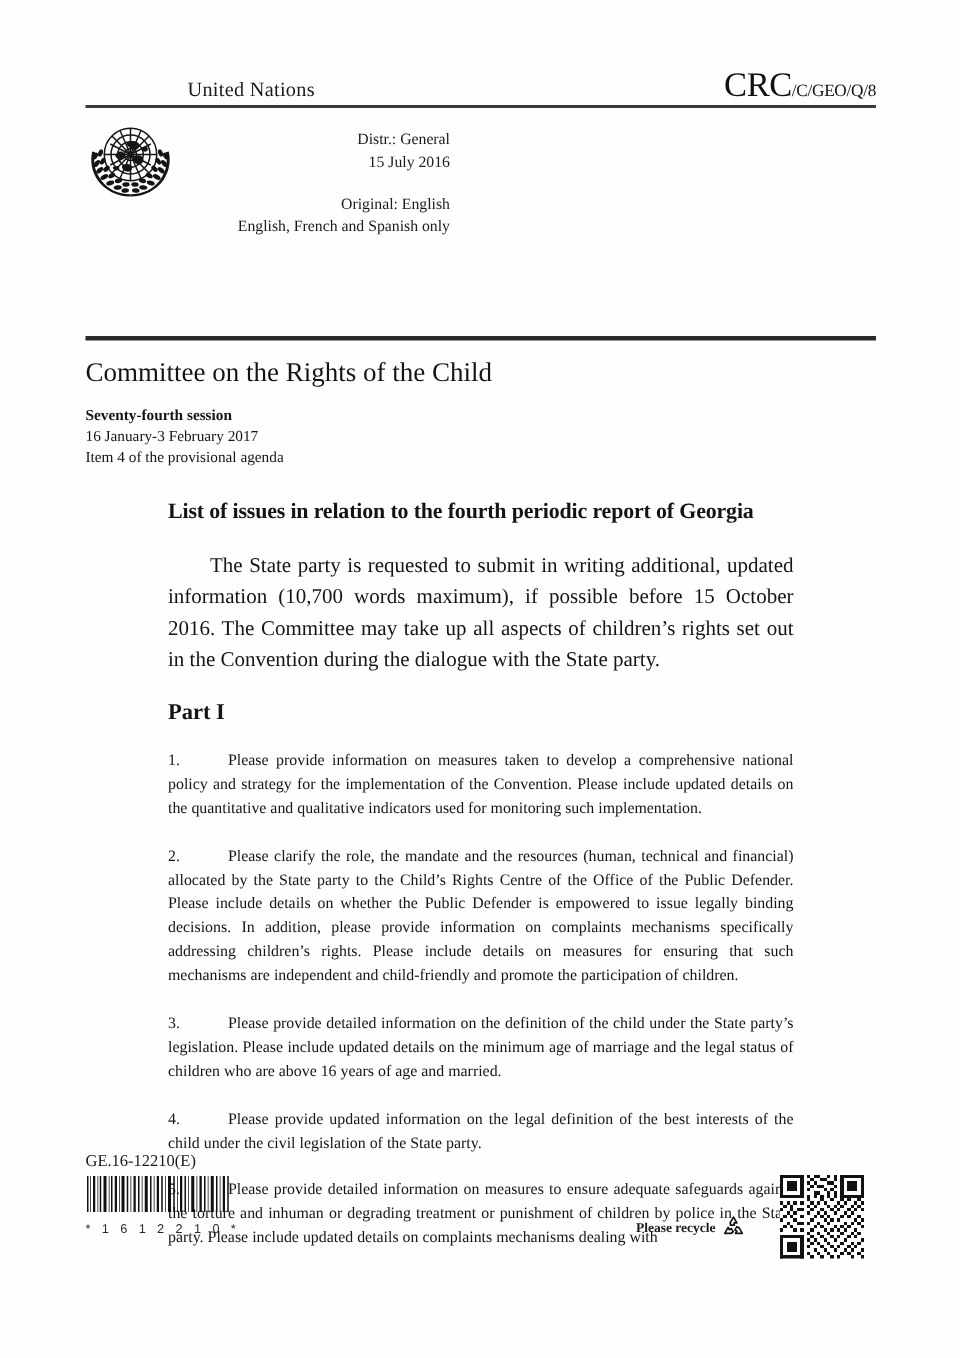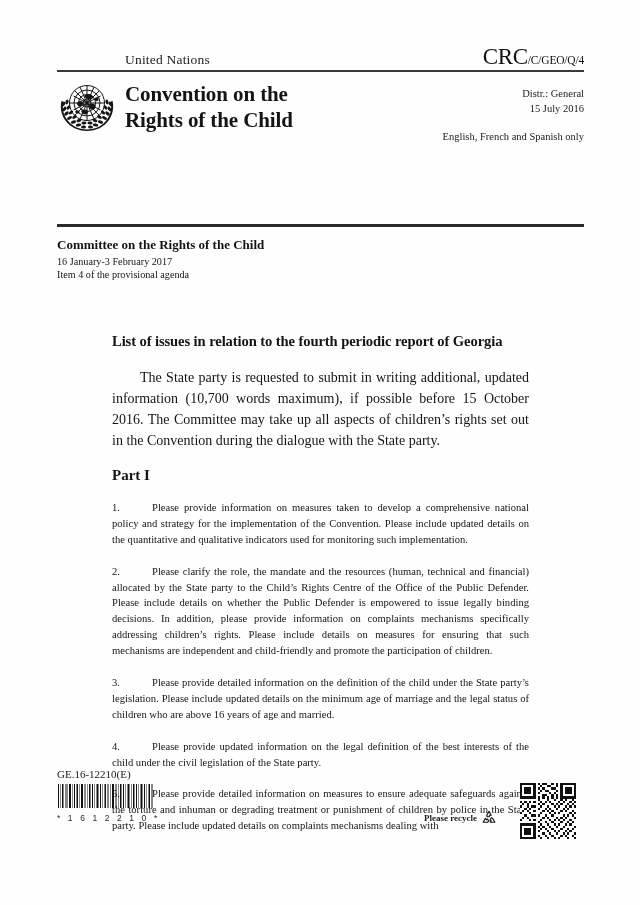--- a/index.html
+++ b/index.html
@@ -107,23 +107,23 @@
   
   .committee {
     position: absolute;
     left: 57px;
     top: 236px;
     width: 527px;
     font-size: 10.6px;
     line-height: 1.35;
   }
   .committee .c-title {
-    font-weight: bold;
-    font-size: 13px;
-    margin-bottom: 1px;
+    font-weight: normal;
+    font-size: 18px;
+    margin-bottom: 11px;
   }
   .committee .c-session { font-weight: bold; font-size: 10.2px; }
   .committee .c-line { font-size: 10.2px; }
 
   
   .content {
     position: absolute;
     left: 112px;
     top: 332px;
     width: 417px;
@@ -207,21 +207,21 @@
 <body>
 
 <div class="page">
   <div class="sheet"></div>
 
   <div class="masthead">
 
     <div class="mast-top">
       <div class="un-name">United Nations</div>
       <div class="symbol">
-        <span class="sym-main">CRC</span><span class="sym-sub">/C/GEO/Q/4</span>
+        <span class="sym-main">CRC</span><span class="sym-sub">/C/GEO/Q/8</span>
       </div>
     </div>
 
     <div class="rule-top"></div>
 
     <div class="mast-body">
 
       <div class="emblem-wrap">
         <svg width="60" height="52" viewBox="0 0 120 104">
           <g fill="#151515">
@@ -277,39 +277,37 @@
             <path d="M56 28 C62 24 70 26 72 31 C73 36 67 38 62 36 C57 34 53 31 56 28 Z"></path>
             <path d="M42 42 C47 38 53 41 52 46 C51 51 44 52 41 48 C39 45 39 44 42 42 Z"></path>
             <path d="M66 46 C72 43 79 47 77 53 C75 59 67 58 64 53 C62 50 63 47 66 46 Z"></path>
             <path d="M50 58 C56 55 63 58 62 63 C61 68 53 68 50 64 C48 61 48 59 50 58 Z"></path>
             <path d="M76 34 C80 32 84 34 83 38 C82 41 77 41 75 38 C74 36 74 35 76 34 Z"></path>
             <path d="M38 60 C42 58 46 60 45 63 C44 66 39 66 37 63 C36 61 36 61 38 60 Z"></path>
           </g>
         </svg>
       </div>
 
-      <div class="doc-title">
-        <div>Convention on the</div>
-        <div>Rights of the Child</div>
-      </div>
 
       <div class="distr-block">
         <div>Distr.: General</div>
         <div>15 July 2016</div>
         <div class="distr-gap"></div>
+        <div>Original: English</div>
         <div>English, French and Spanish only</div>
       </div>
 
     </div>
   </div>
 
   <div class="rule-bottom"></div>
 
   <div class="committee">
     <div class="c-title">Committee on the Rights of the Child</div>
+    <div class="c-session">Seventy-fourth session</div>
     <div class="c-line">16 January-3 February 2017</div>
     <div class="c-line">Item 4 of the provisional agenda</div>
   </div>
 
   <div class="content">
 
     <h1 class="list-title">List of issues in relation to the fourth periodic report of Georgia</h1>
 
     <p class="intro">The State party is requested to submit in writing additional, updated information (10,700 words maximum), if possible before 15 October 2016. The Committee may take up all aspects of children’s rights set out in the Convention during the dialogue with the State party.</p>
 

